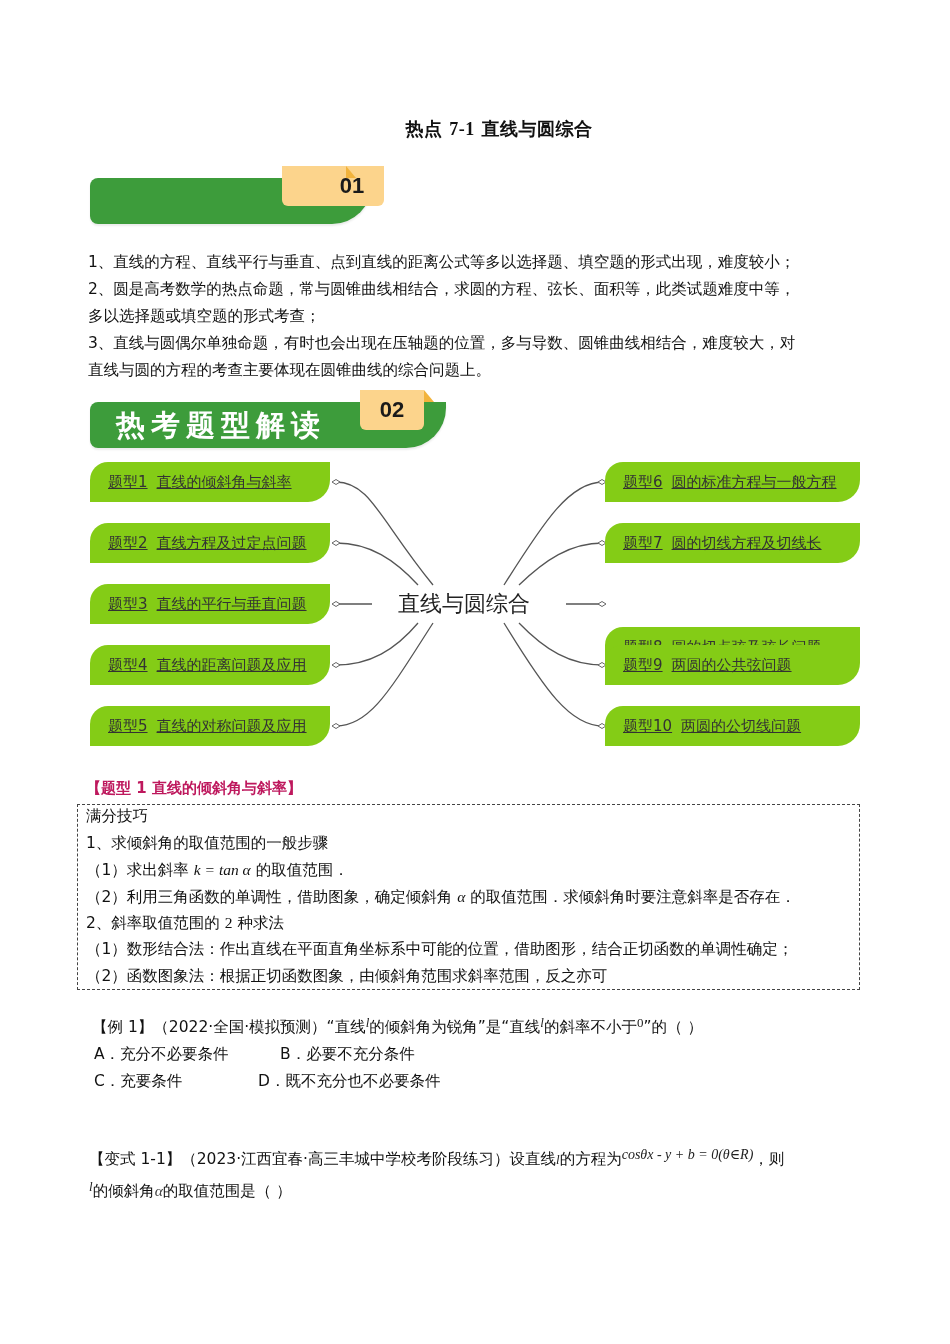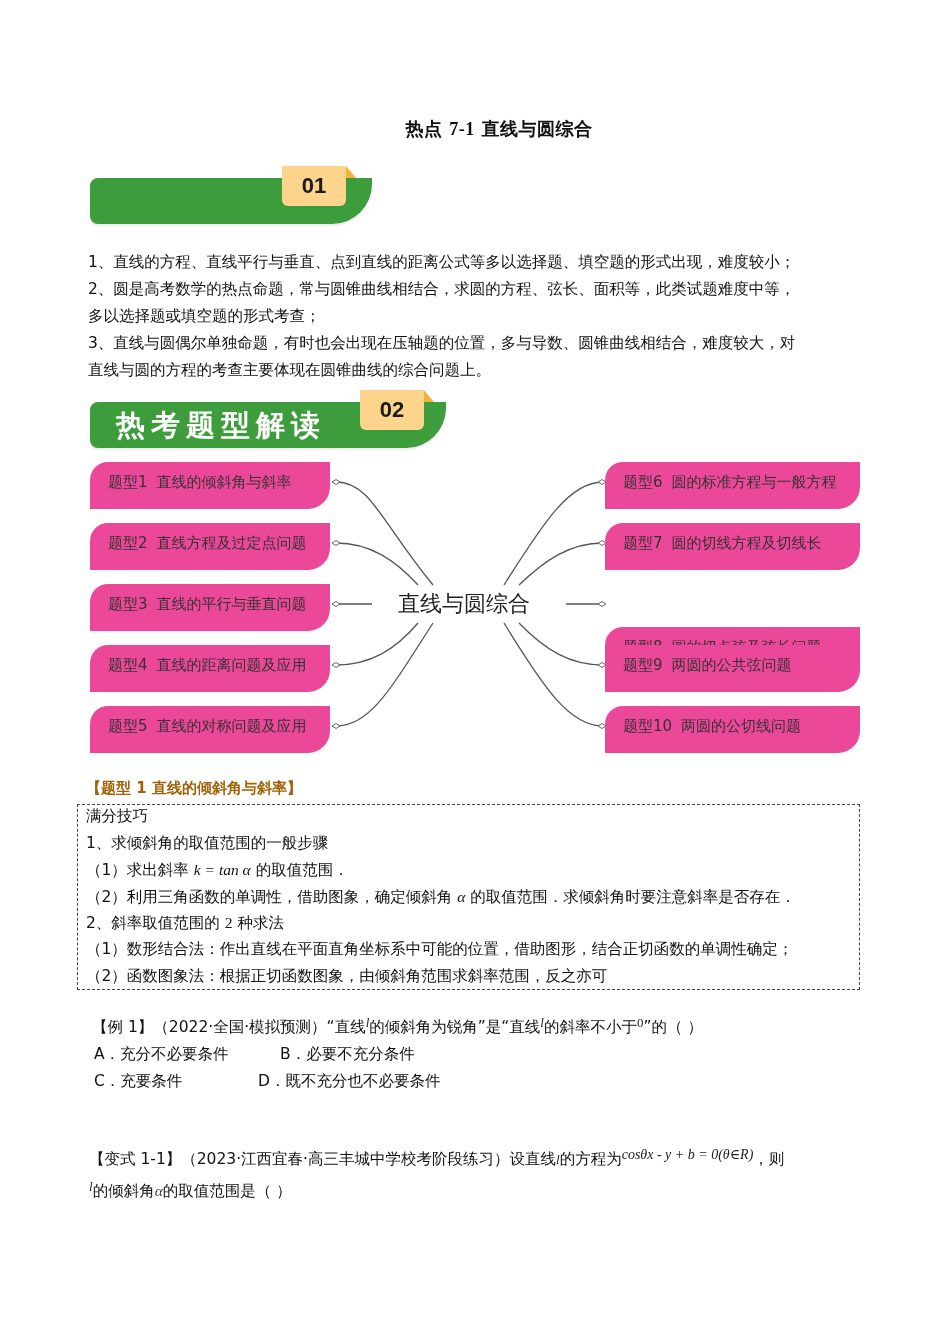--- a/index.html
+++ b/index.html
@@ -22,48 +22,48 @@
                    border-radius: 0 0 6px 6px; color: #1a1a1a; font-weight: bold;
                    font-size: 22px; text-align: center; line-height: 40px;
                    font-family: "Liberation Sans", sans-serif; }
   .banner .fold { position: absolute; top: 0; width: 0; height: 0;
                   border-left: 10px solid #f2b33c; border-top: 12px solid transparent; }
 
   .para { left: 88px; width: 780px; font-size: 15.5px; line-height: 27px; color: #111; margin-top: 15px; }
   .para p { margin: 0; }
 
   
-  .mm-box { width: 240px; height: 47px; background: #ec4899; border-radius: 0 22px 22px 0;
-            font-size: 15px; color: #333; line-height: 40px; padding-left: 18px; box-sizing: border-box; }
+  .mm-box { width: 240px; height: 40px; background: #84cc16; border-radius: 0 22px 22px 0;
+            font-size: 15px; color: #333; line-height: 40px; padding-left: 18px; box-sizing: border-box; text-decoration: underline; }
   .mm-box.left { border-radius: 18px 0 0 0; border-top-right-radius: 0; border-bottom-right-radius: 22px; border-top-left-radius: 18px; }
   .mm-box.right { border-radius: 18px 0 0 0; border-top-left-radius: 18px; border-bottom-right-radius: 22px; }
   .mm-box .tag { margin-right: 9px; }
   .mm-center { left: 398px; top: 589px; font-size: 22px; color: #222; }
 
-  .red-head { left: 86px; top: 779px; color: #a16207; font-weight: bold; font-size: 15px; }
+  .red-head { left: 86px; top: 779px; color: #be185d; font-weight: bold; font-size: 15px; }
   .tip-box { left: 77px; top: 804px; width: 783px; height: 186px;
              border: 1.3px dashed #444; box-sizing: border-box; }
   .tip-line { left: 86px; font-size: 15.5px; color: #111; white-space: nowrap; }
   .ital { font-family: "Liberation Serif", "DejaVu Serif", serif; font-style: italic; }
   .serif { font-family: "Liberation Serif", "DejaVu Serif", serif; }
 
   .q-line { left: 92px; font-size: 15.5px; color: #111; white-space: nowrap; }
   .opt { font-size: 15.5px; color: #111; white-space: nowrap; }
   .math-small { font-family: "Liberation Serif", "DejaVu Serif", serif; font-size: 13px; position: relative; top: -5px; color: #222; }
 </style>
 </head>
 <body>
 
 <div class="abs title">
   <span>热点 </span><span class="num">7-1</span><span> 直线与圆综合</span>
 </div>
 
 <div class="abs banner" style="left:90px; top:166px; width:285px; height:60px;">
   <div class="bar" style="width:282px;"></div>
-  <div class="badge" style="left:192px;">01</div>
+  <div class="badge" style="left:192px;padding-left:38px;">01</div>
   <div class="fold" style="left:256px;"></div>
 </div>
 
 <div class="abs para" style="top:234px;">
   <p>1、直线的方程、直线平行与垂直、点到直线的距离公式等多以选择题、填空题的形式出现，难度较小；</p>
   <p>2、圆是高考数学的热点命题，常与圆锥曲线相结合，求圆的方程、弦长、面积等，此类试题难度中等，</p>
   <p>多以选择题或填空题的形式考查；</p>
   <p>3、直线与圆偶尔单独命题，有时也会出现在压轴题的位置，多与导数、圆锥曲线相结合，难度较大，对</p>
   <p>直线与圆的方程的考查主要体现在圆锥曲线的综合问题上。</p>
 </div>

